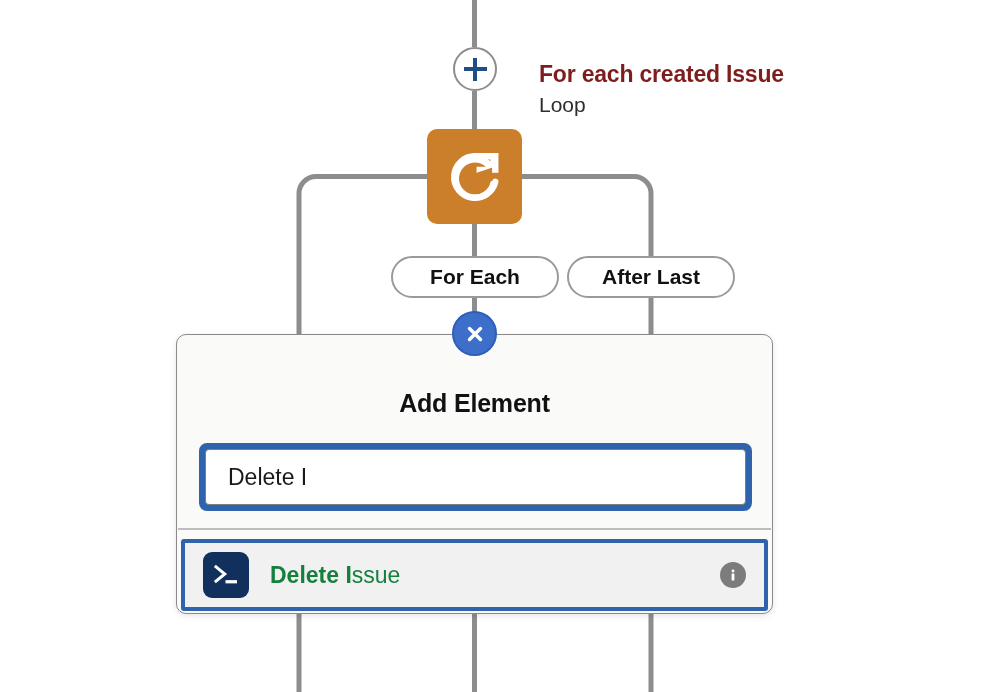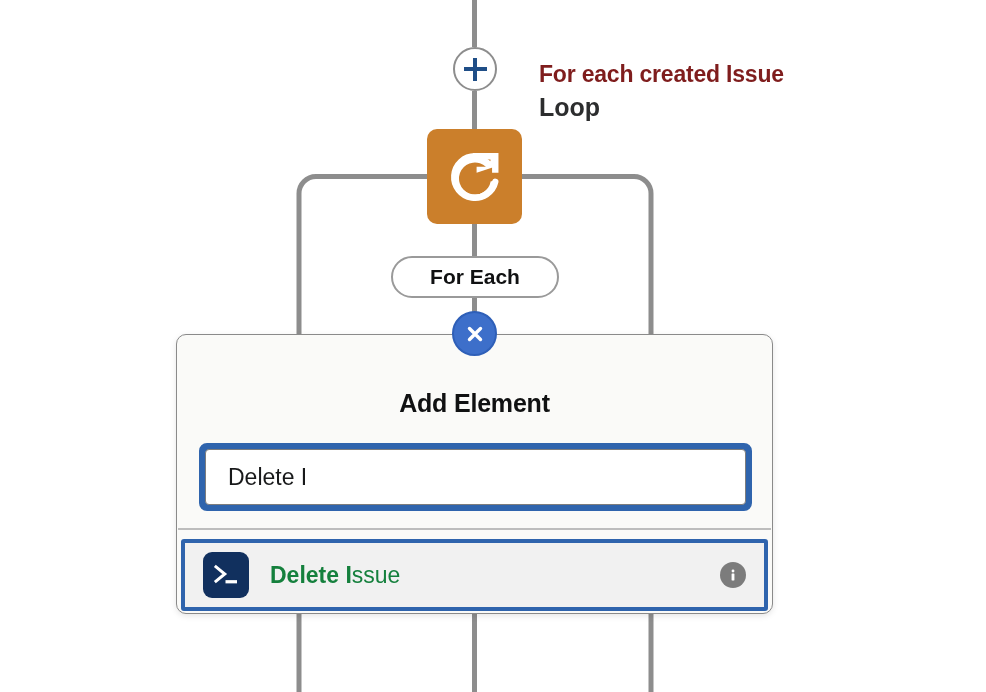--- a/index.html
+++ b/index.html
@@ -82,22 +82,22 @@
     line-height: 1.25;
   }
   #step-label .title {
     font-size: 23px;
     font-weight: 700;
     color: #7f1d1d;
     letter-spacing: -0.2px;
     white-space: nowrap;
   }
   #step-label .subtitle {
-    font-size: 25px;
-    font-weight: 700;
+    font-size: 21px;
+    font-weight: 400;
     color: #2c2d2e;
     margin-top: 3px;
     white-space: nowrap;
   }
 
   
   .branch-pill {
     position: absolute;
     height: 42px;
     border: 2px solid #9a9a9a;
@@ -290,20 +290,21 @@
     <span class="bar-h"></span>
     <span class="bar-v"></span>
   </div>
 
   <div id="step-label">
     <div class="title">For each created Issue</div>
     <div class="subtitle">Loop</div>
   </div>
 
   <div class="branch-pill" id="pill-for-each">For Each</div>
+  <div class="branch-pill" id="pill-after-last">After Last</div>
 
   <div id="add-element-modal">
 
     <div id="modal-title">Add Element</div>
 
     <div id="search-wrap">
       <input id="search-input" type="text" value="Delete I" placeholder="Search elements" style="">
     </div>
 
     <div id="results-divider"></div>

